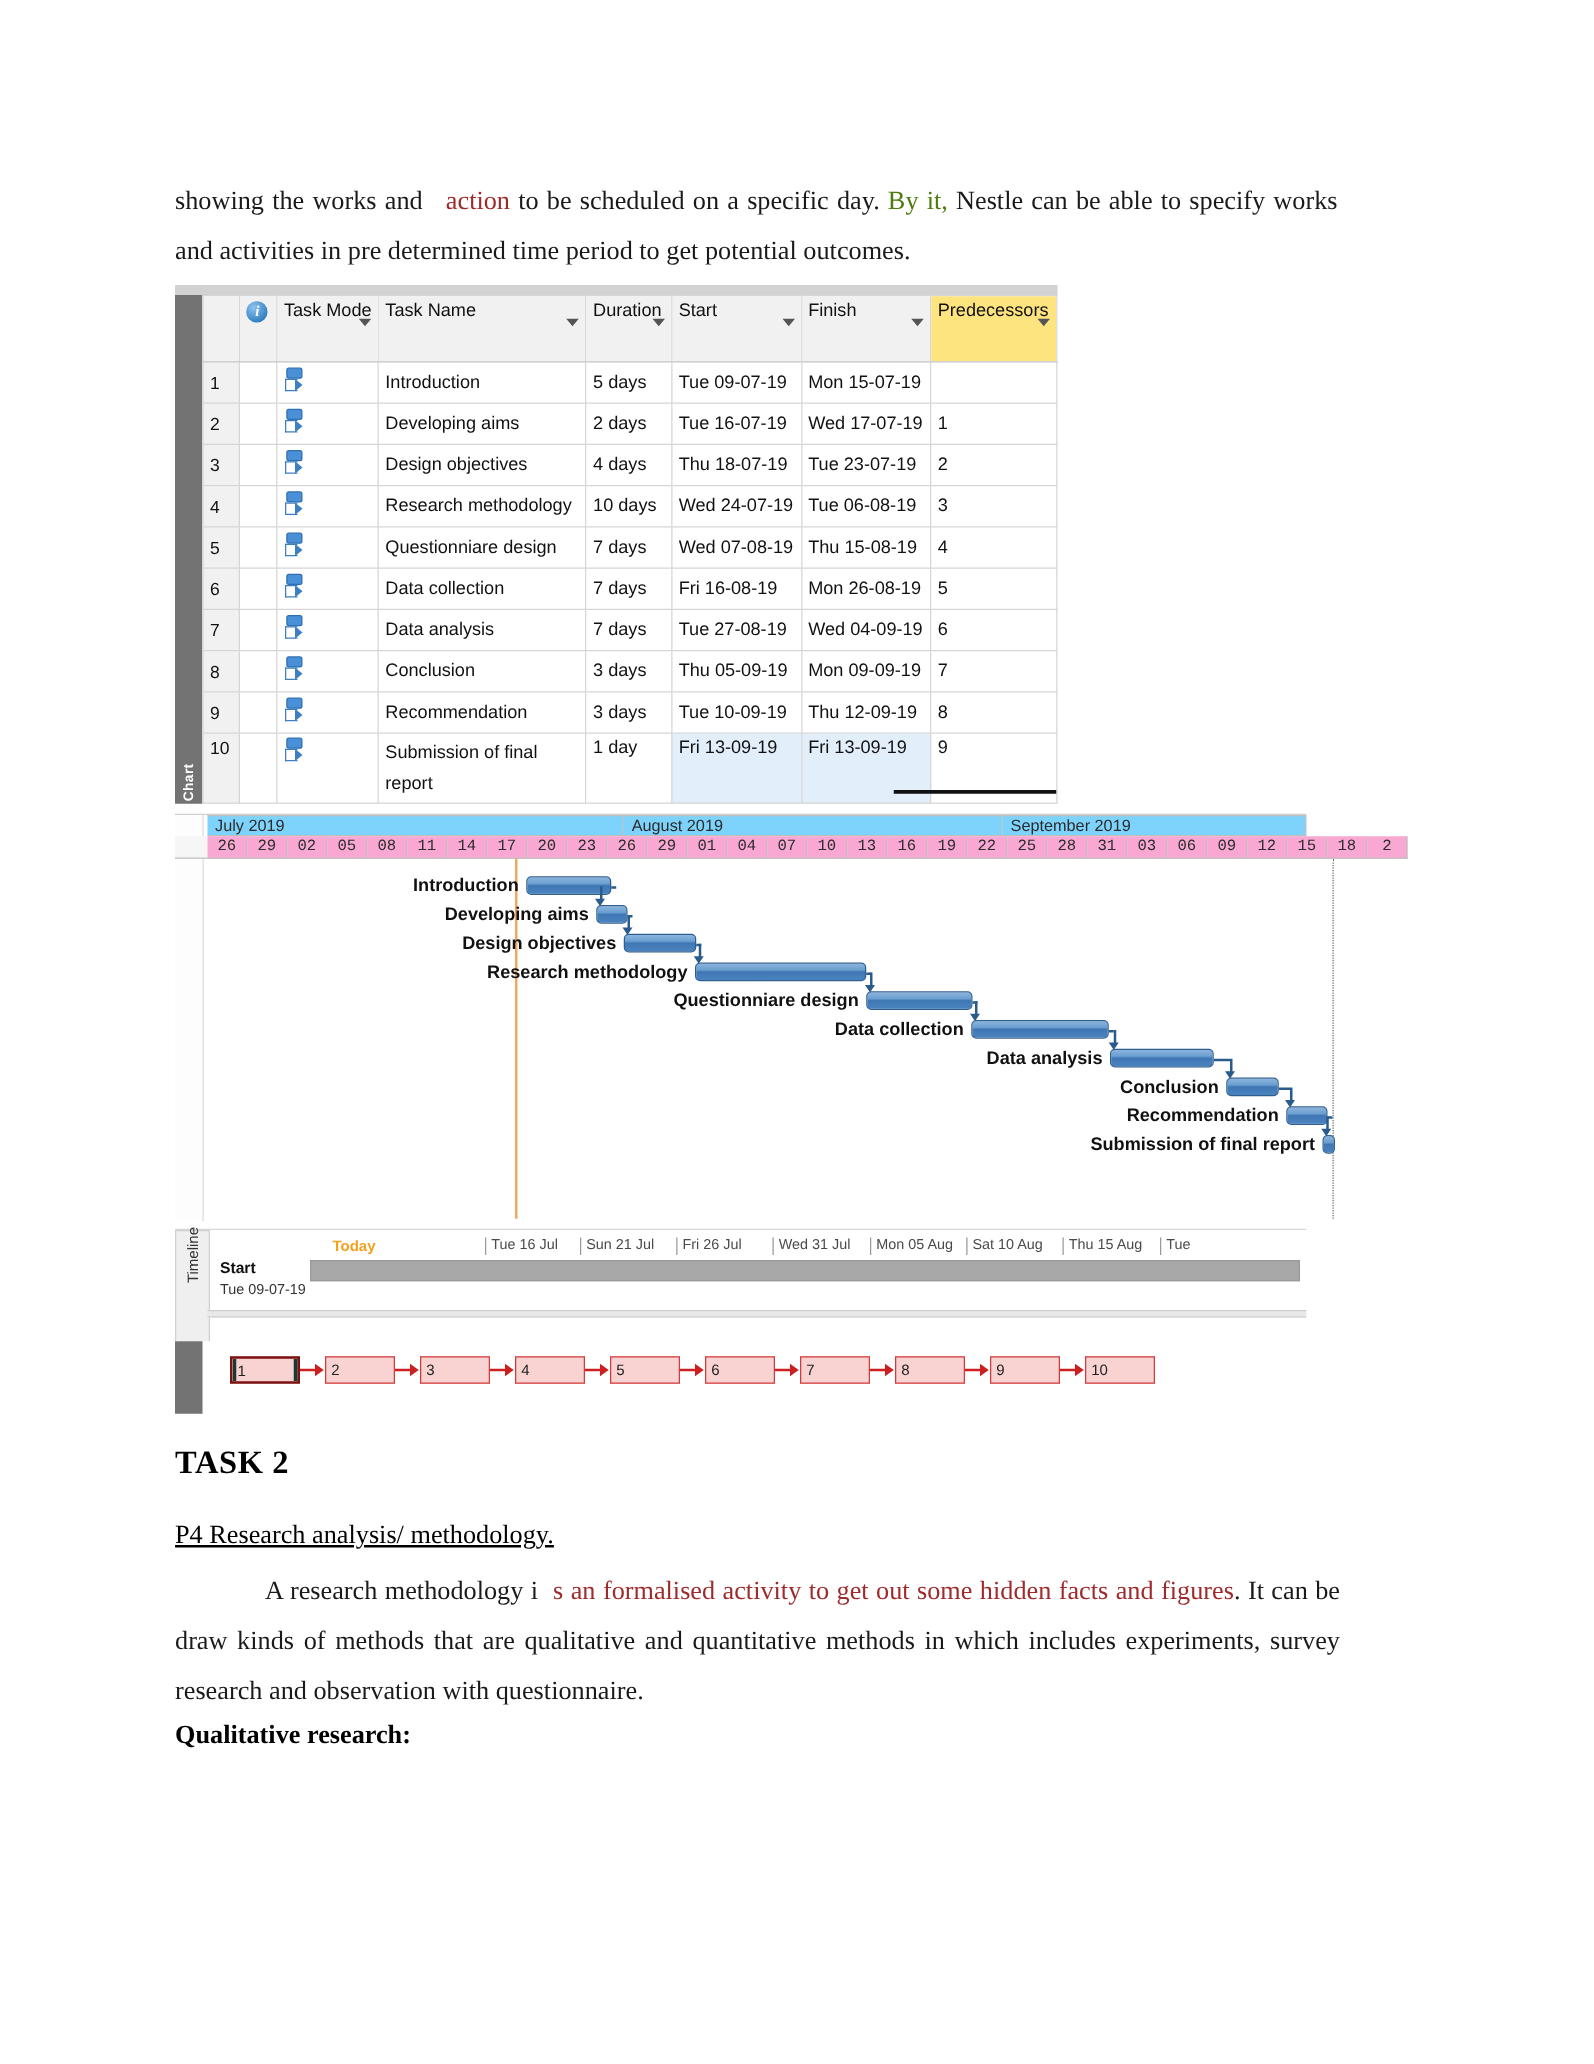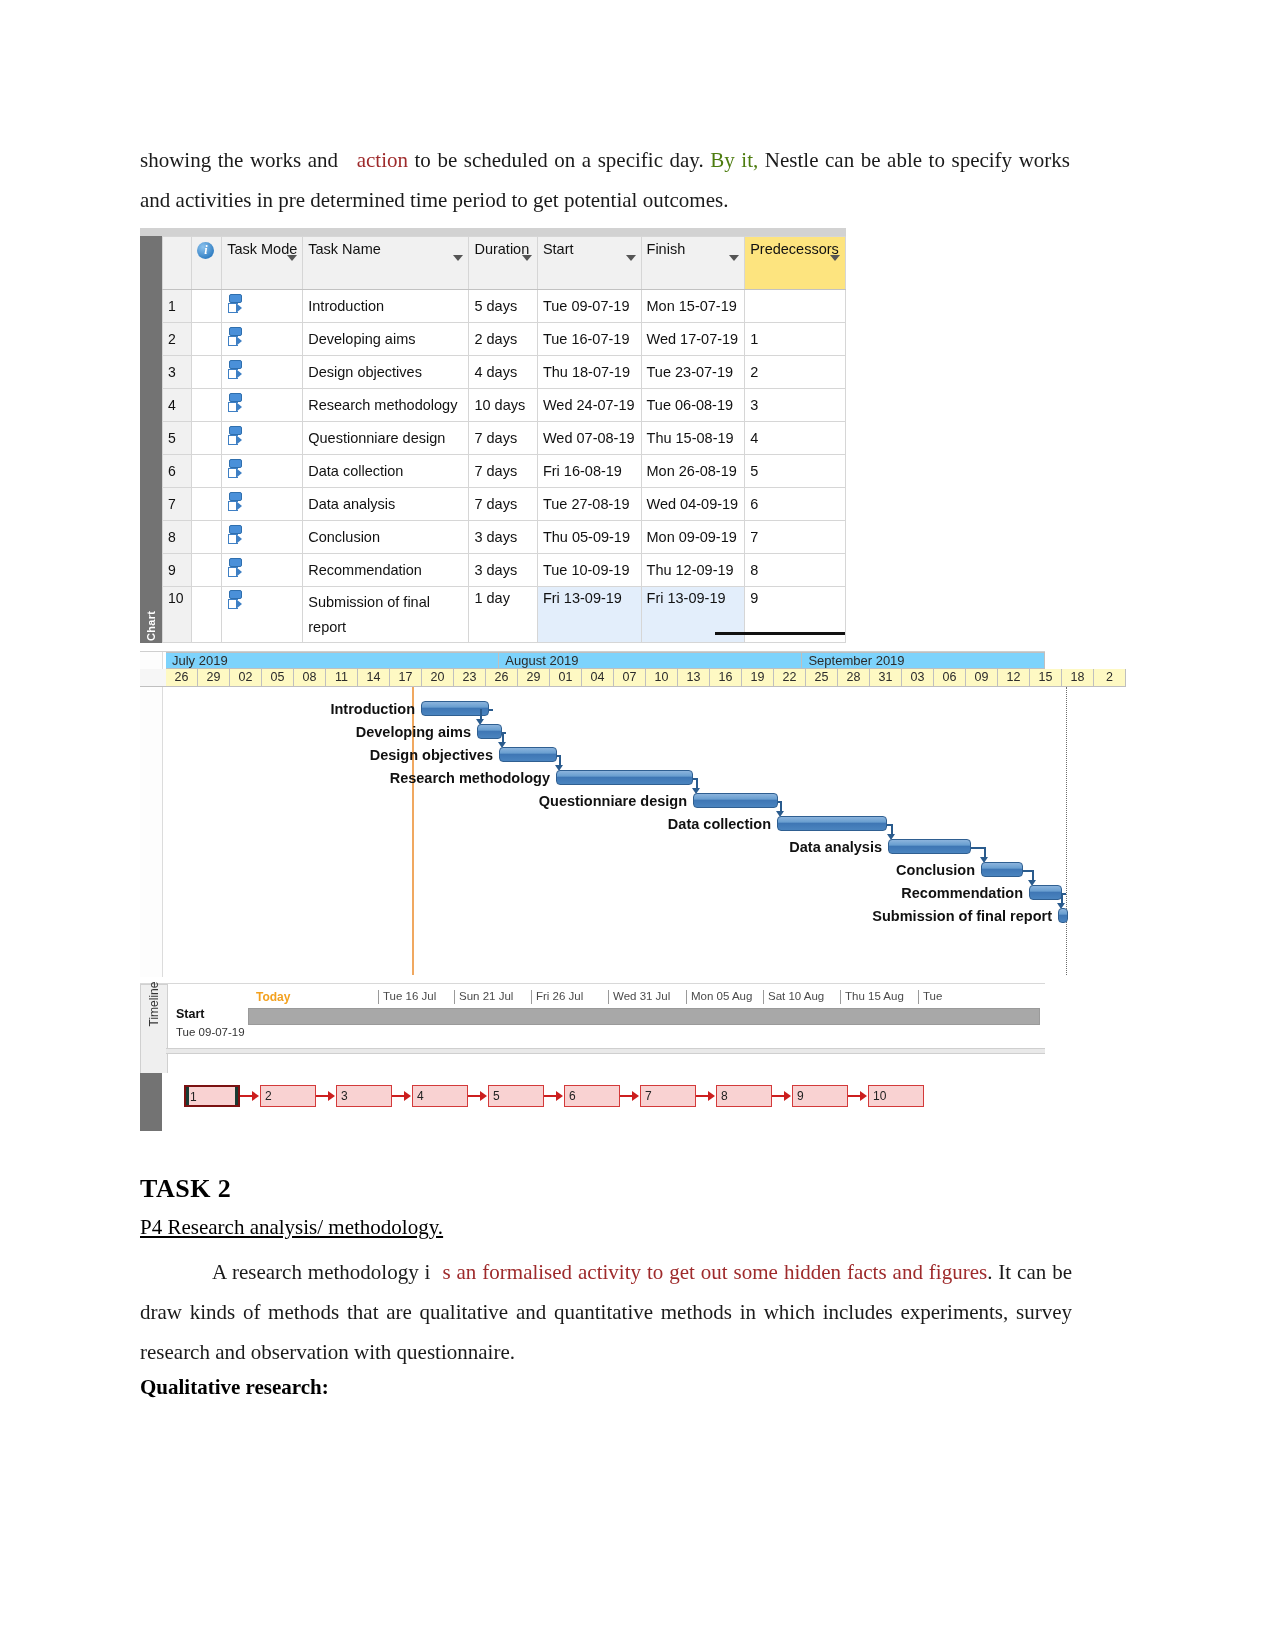--- a/index.html
+++ b/index.html
@@ -24,21 +24,20 @@
     text-align: justify;
     color: #1a1a1a;
   }
   .red { color: #9e2a2b; margin-left: 12px; }
   .dark-red { color: #4d7c0f; }
   .task-heading {
     position: absolute;
     font-weight: bold;
     font-size: 26px;
     letter-spacing: 0.5px;
-    margin-top: 19px;
   }
   .underline-head {
     position: absolute;
     font-size: 21px;
     text-decoration: underline;
   }
   .bold-line {
     position: absolute;
     font-size: 21px;
     font-weight: bold;
@@ -218,26 +217,27 @@
     overflow: hidden;
     white-space: nowrap;
   }
   .tl-days { display: flex; height: 18px; }
   .tl-days .d {
     width: 32px;
     flex: 0 0 32px;
     border: 1px solid #bfbfbf;
     border-top: none;
     border-left: none;
-    background: #fef9c3;
+    background: #f9a8d4;
     font-size: 12.5px;
     line-height: 17px;
     text-align: center;
     box-sizing: border-box;
     color: #2b2b2b;
+    font-family: Liberation Mono, monospace;
   }
   .gantt-body {
     position: absolute;
     left: 0; top: 35px;
     width: 905px; height: 290px;
   }
   .today-line {
     position: absolute;
     top: 0; width: 2px; height: 288px;
     background: #f0a860;
@@ -303,21 +303,21 @@
     position: absolute;
     top: 12px; left: -16px;
     width: 58px;
     transform: rotate(-90deg);
     transform-origin: 50% 50%;
     font-size: 12px;
     color: #333;
     text-align: center;
     white-space: nowrap;
   }
-  .tl2-ticks { position: absolute; left: 16px; top: 4px; width: 875px; height: 26px; }
+  .tl2-ticks { position: absolute; left: 26px; top: 4px; width: 875px; height: 26px; }
   .tl2-tick {
     position: absolute;
     top: 2px;
     font-size: 11.5px;
     color: #4a4a4a;
     padding-left: 4px;
     border-left: 1px solid #9a9a9a;
     height: 14px;
     line-height: 13px;
     white-space: nowrap;

